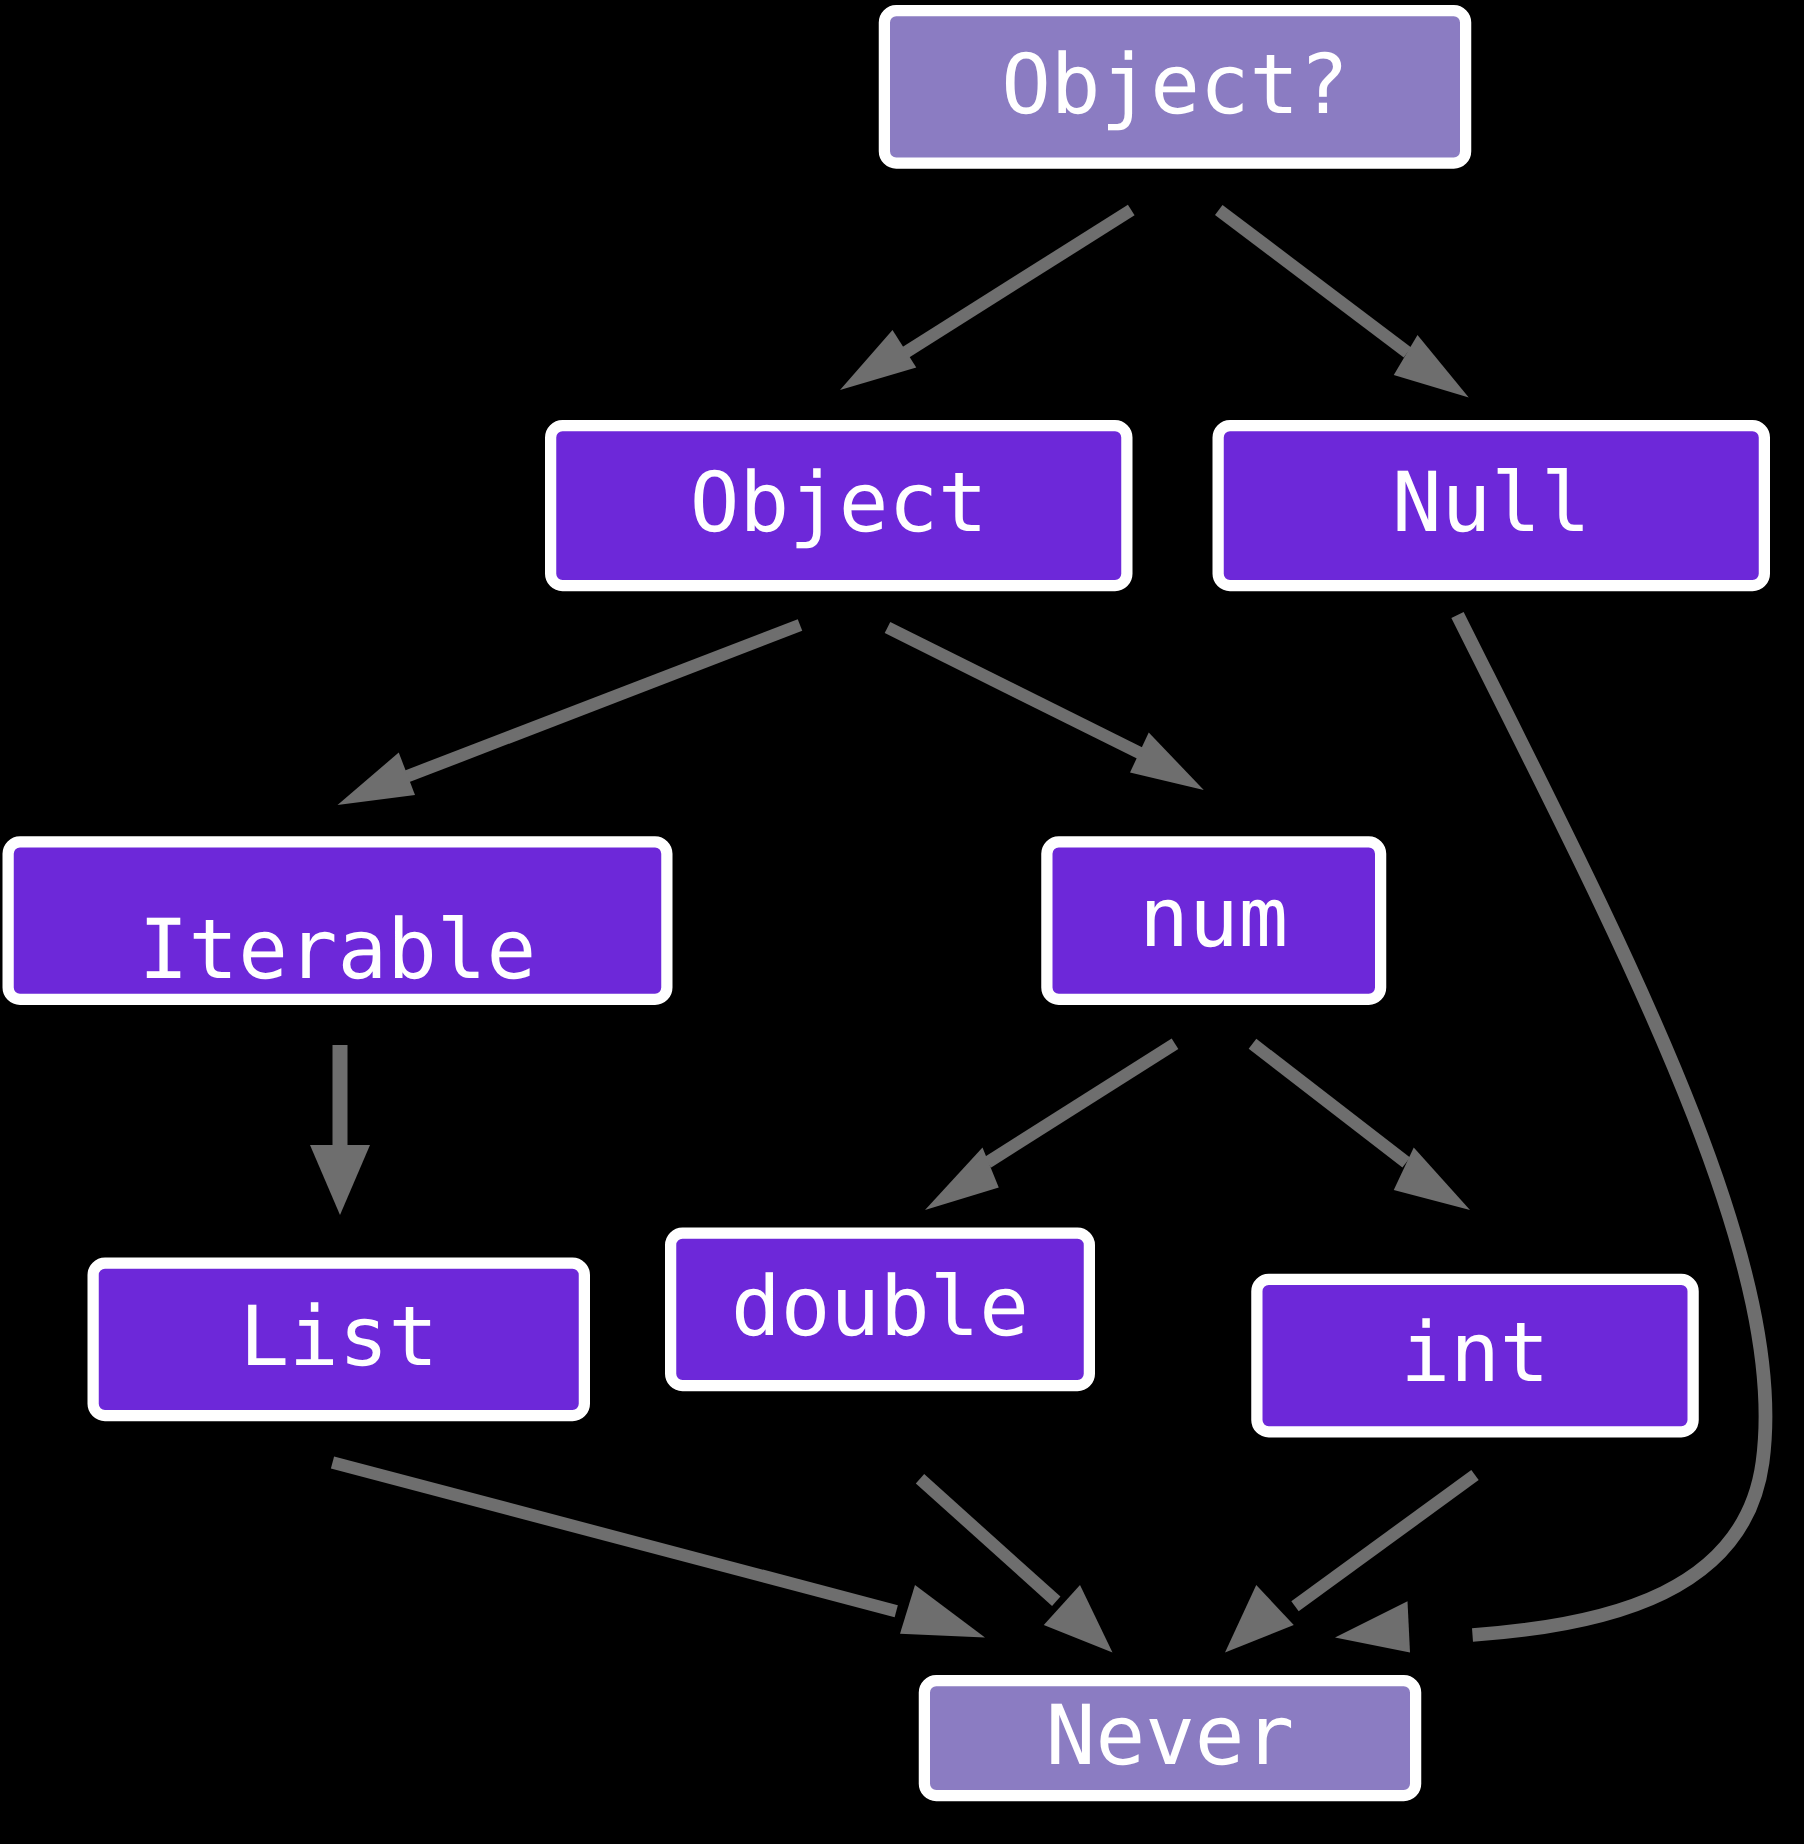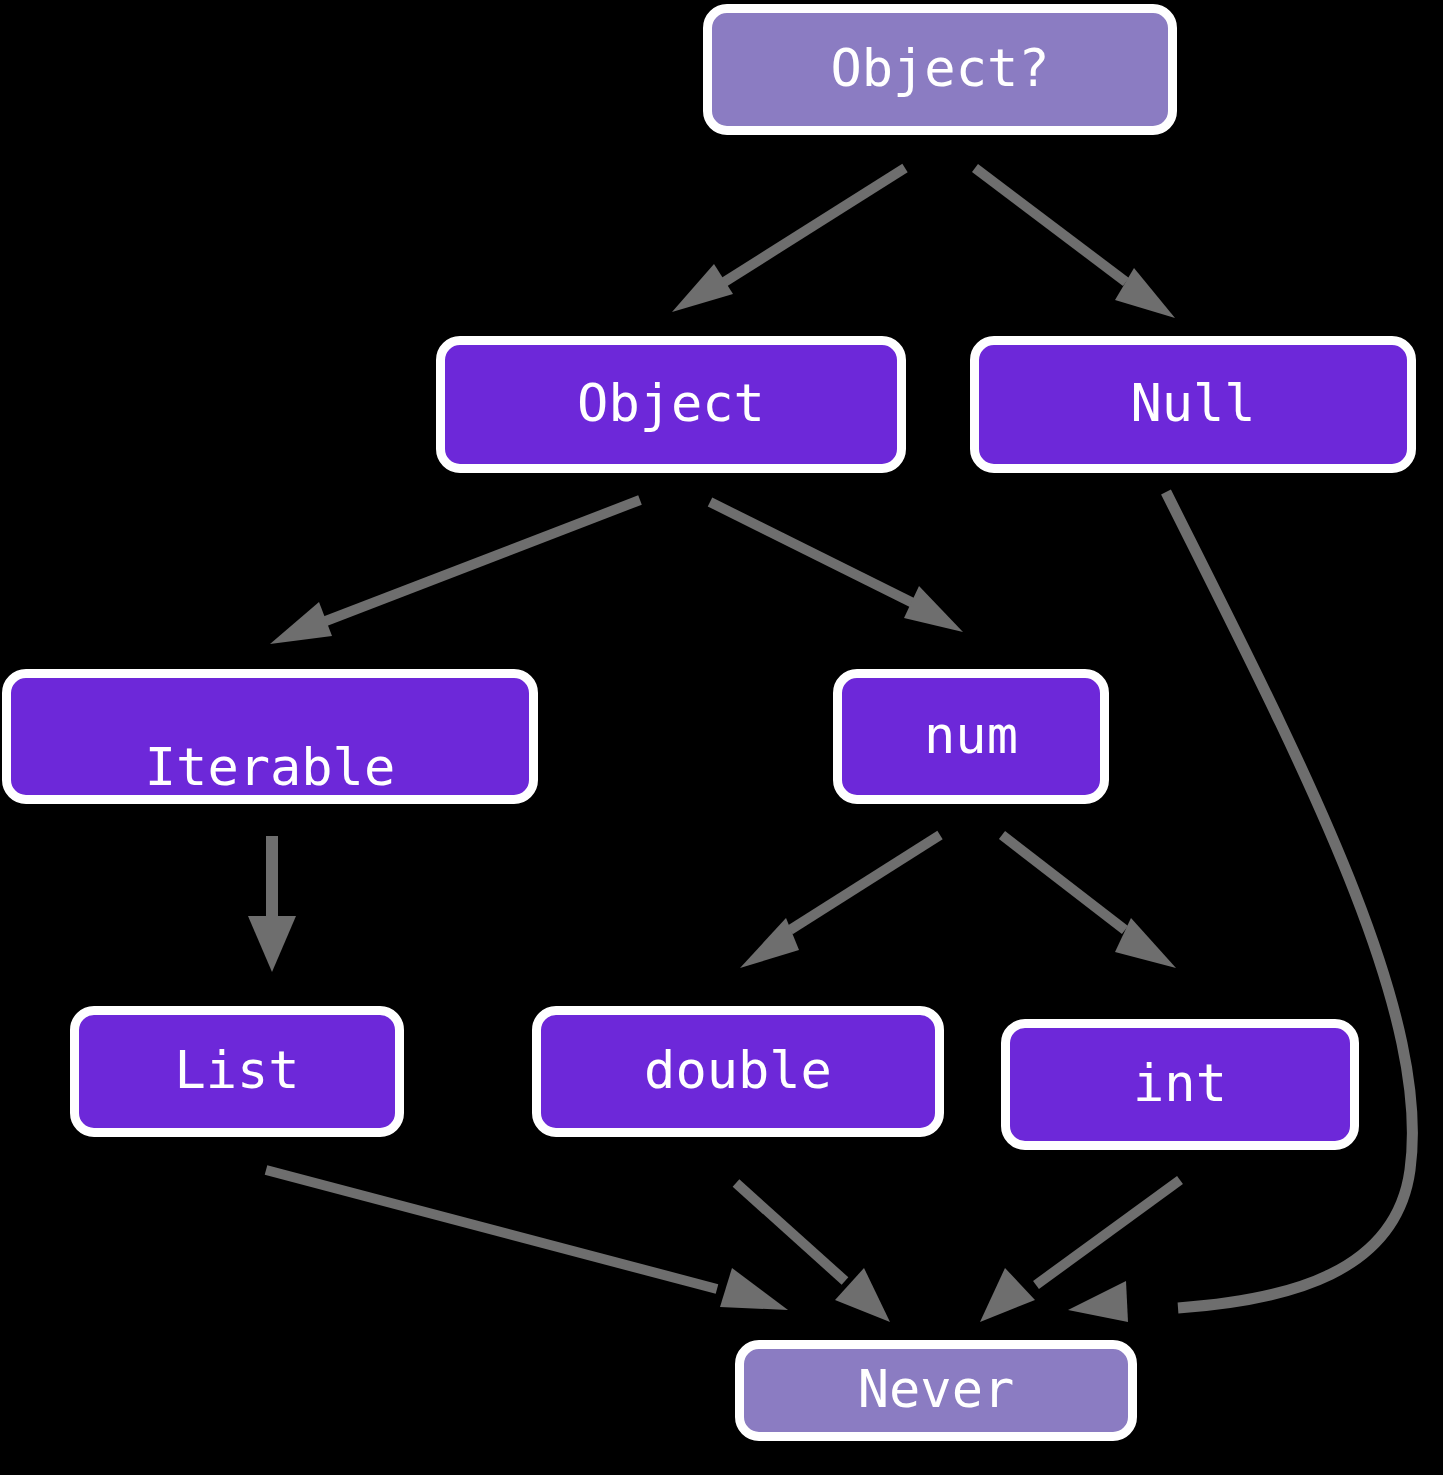--- a/index.html
+++ b/index.html
@@ -22,25 +22,25 @@
     width: 1443px;
     height: 1475px;
     pointer-events: none;
   }
   .node {
     position: absolute;
     box-sizing: border-box;
     display: flex;
     align-items: center;
     justify-content: center;
-    border-radius: 24px;
+    border-radius: 14px;
     border: 9px solid #ffffff;
     color: #ffffff;
     font-family: "DejaVu Sans Mono", "Liberation Mono", monospace;
-    font-size: 52px;
+    font-size: 66px;
     line-height: 1;
     letter-spacing: 0px;
     white-space: nowrap;
     user-select: none;
   }
   .node-blue { background: #6d28d9; }
   .node-purple { background: #8b7cc2; }
   .node-label { display: block; transform: translateY(-2px); }
 </style>
 </head>
@@ -119,25 +119,25 @@
   </div>
 
   <div class="node node-blue" style="left:2px; top:669px; width:536px; height:135px;align-items:flex-end;">
     <span class="node-label">Iterable</span>
   </div>
 
   <div class="node node-blue" style="left:833px; top:669px; width:276px; height:135px;">
     <span class="node-label">num</span>
   </div>
 
-  <div class="node node-blue" style="left:70px; top:1006px; width:334px; height:131px;">
+  <div class="node node-blue" style="left:70px; top:1006px; width:402px; height:131px;">
     <span class="node-label">List</span>
   </div>
 
-  <div class="node node-blue" style="left:532px; top:1006px; width:412px; height:131px;">
+  <div class="node node-blue" style="left:532px; top:982px; width:344px; height:131px;">
     <span class="node-label">double</span>
   </div>
 
   <div class="node node-blue" style="left:1001px; top:1006px; width:358px; height:131px;margin-top:13px;">
     <span class="node-label">int</span>
   </div>
 
   <div class="node node-purple" style="left:735px; top:1340px; width:402px; height:101px;">
     <span class="node-label">Never</span>
   </div>

